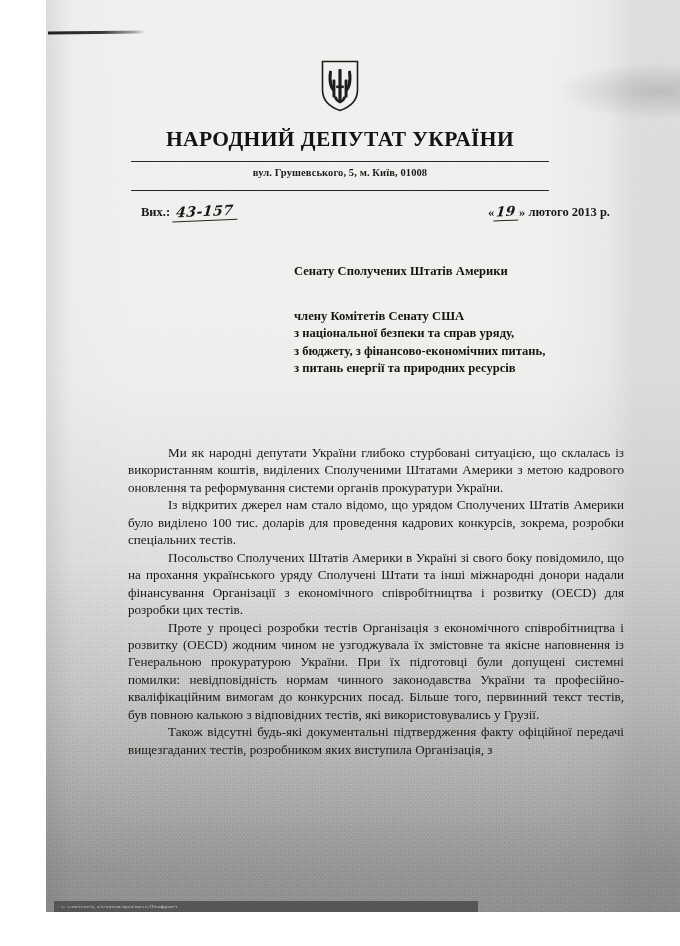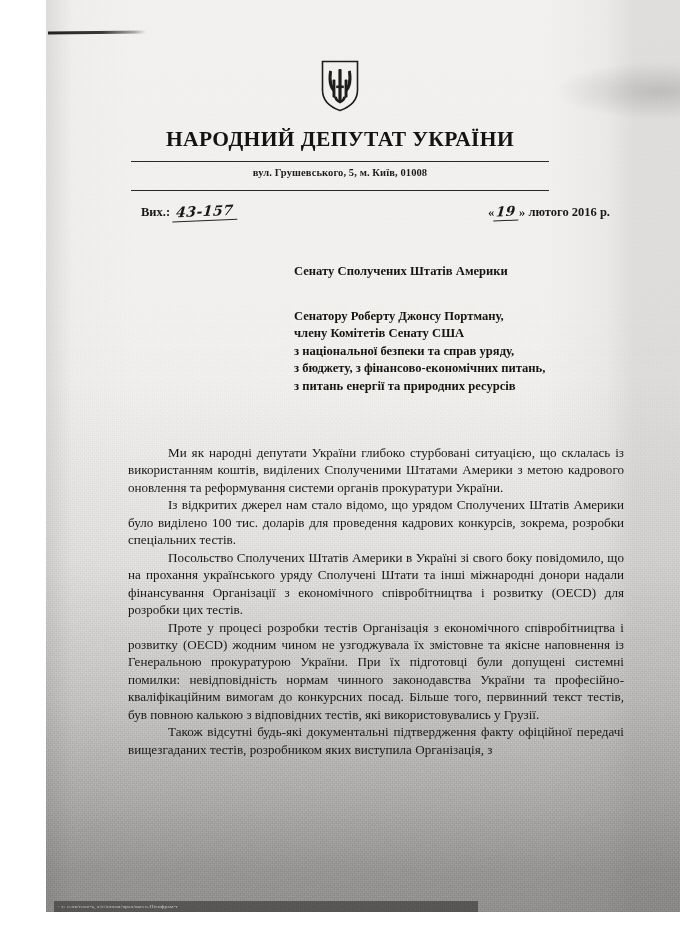--- a/index.html
+++ b/index.html
@@ -275,28 +275,27 @@
 
     <div class="rule r2"></div>
 
     <div class="ref-row">
       <div class="ref-block">
         <span>Вих.:</span>
         <span class="hand">43-157</span>
       </div>
       <div class="date-block">
         <span>«</span><span class="hand small">19</span><span>»</span>
-        <span>лютого 2016 р.</span>
+        <span>лютого 2013 р.</span>
       </div>
     </div>
 
     <div class="addressee">
       <div class="to-senate">Сенату Сполучених Штатів Америки</div>
       <div class="to-person">
-        <div>Сенатору Роберту Джонсу Портману,</div>
         <div>члену Комітетів Сенату США</div>
         <div>з національної безпеки та справ уряду,</div>
         <div>з бюджету, з фінансово-економічних питань,</div>
         <div>з питань енергії та природних ресурсів</div>
       </div>
     </div>
 
     <div class="body-text">
       <p>Ми як народні депутати України глибоко стурбовані ситуацією, що склалась із використанням коштів, виділених Сполученими Штатами Америки з метою кадрового оновлення та реформування системи органів прокуратури України.</p>
       <p>Із відкритих джерел нам стало відомо, що урядом Сполучених Штатів Америки було виділено 100 тис. доларів для проведення кадрових конкурсів, зокрема, розробки спеціальних тестів.</p>

